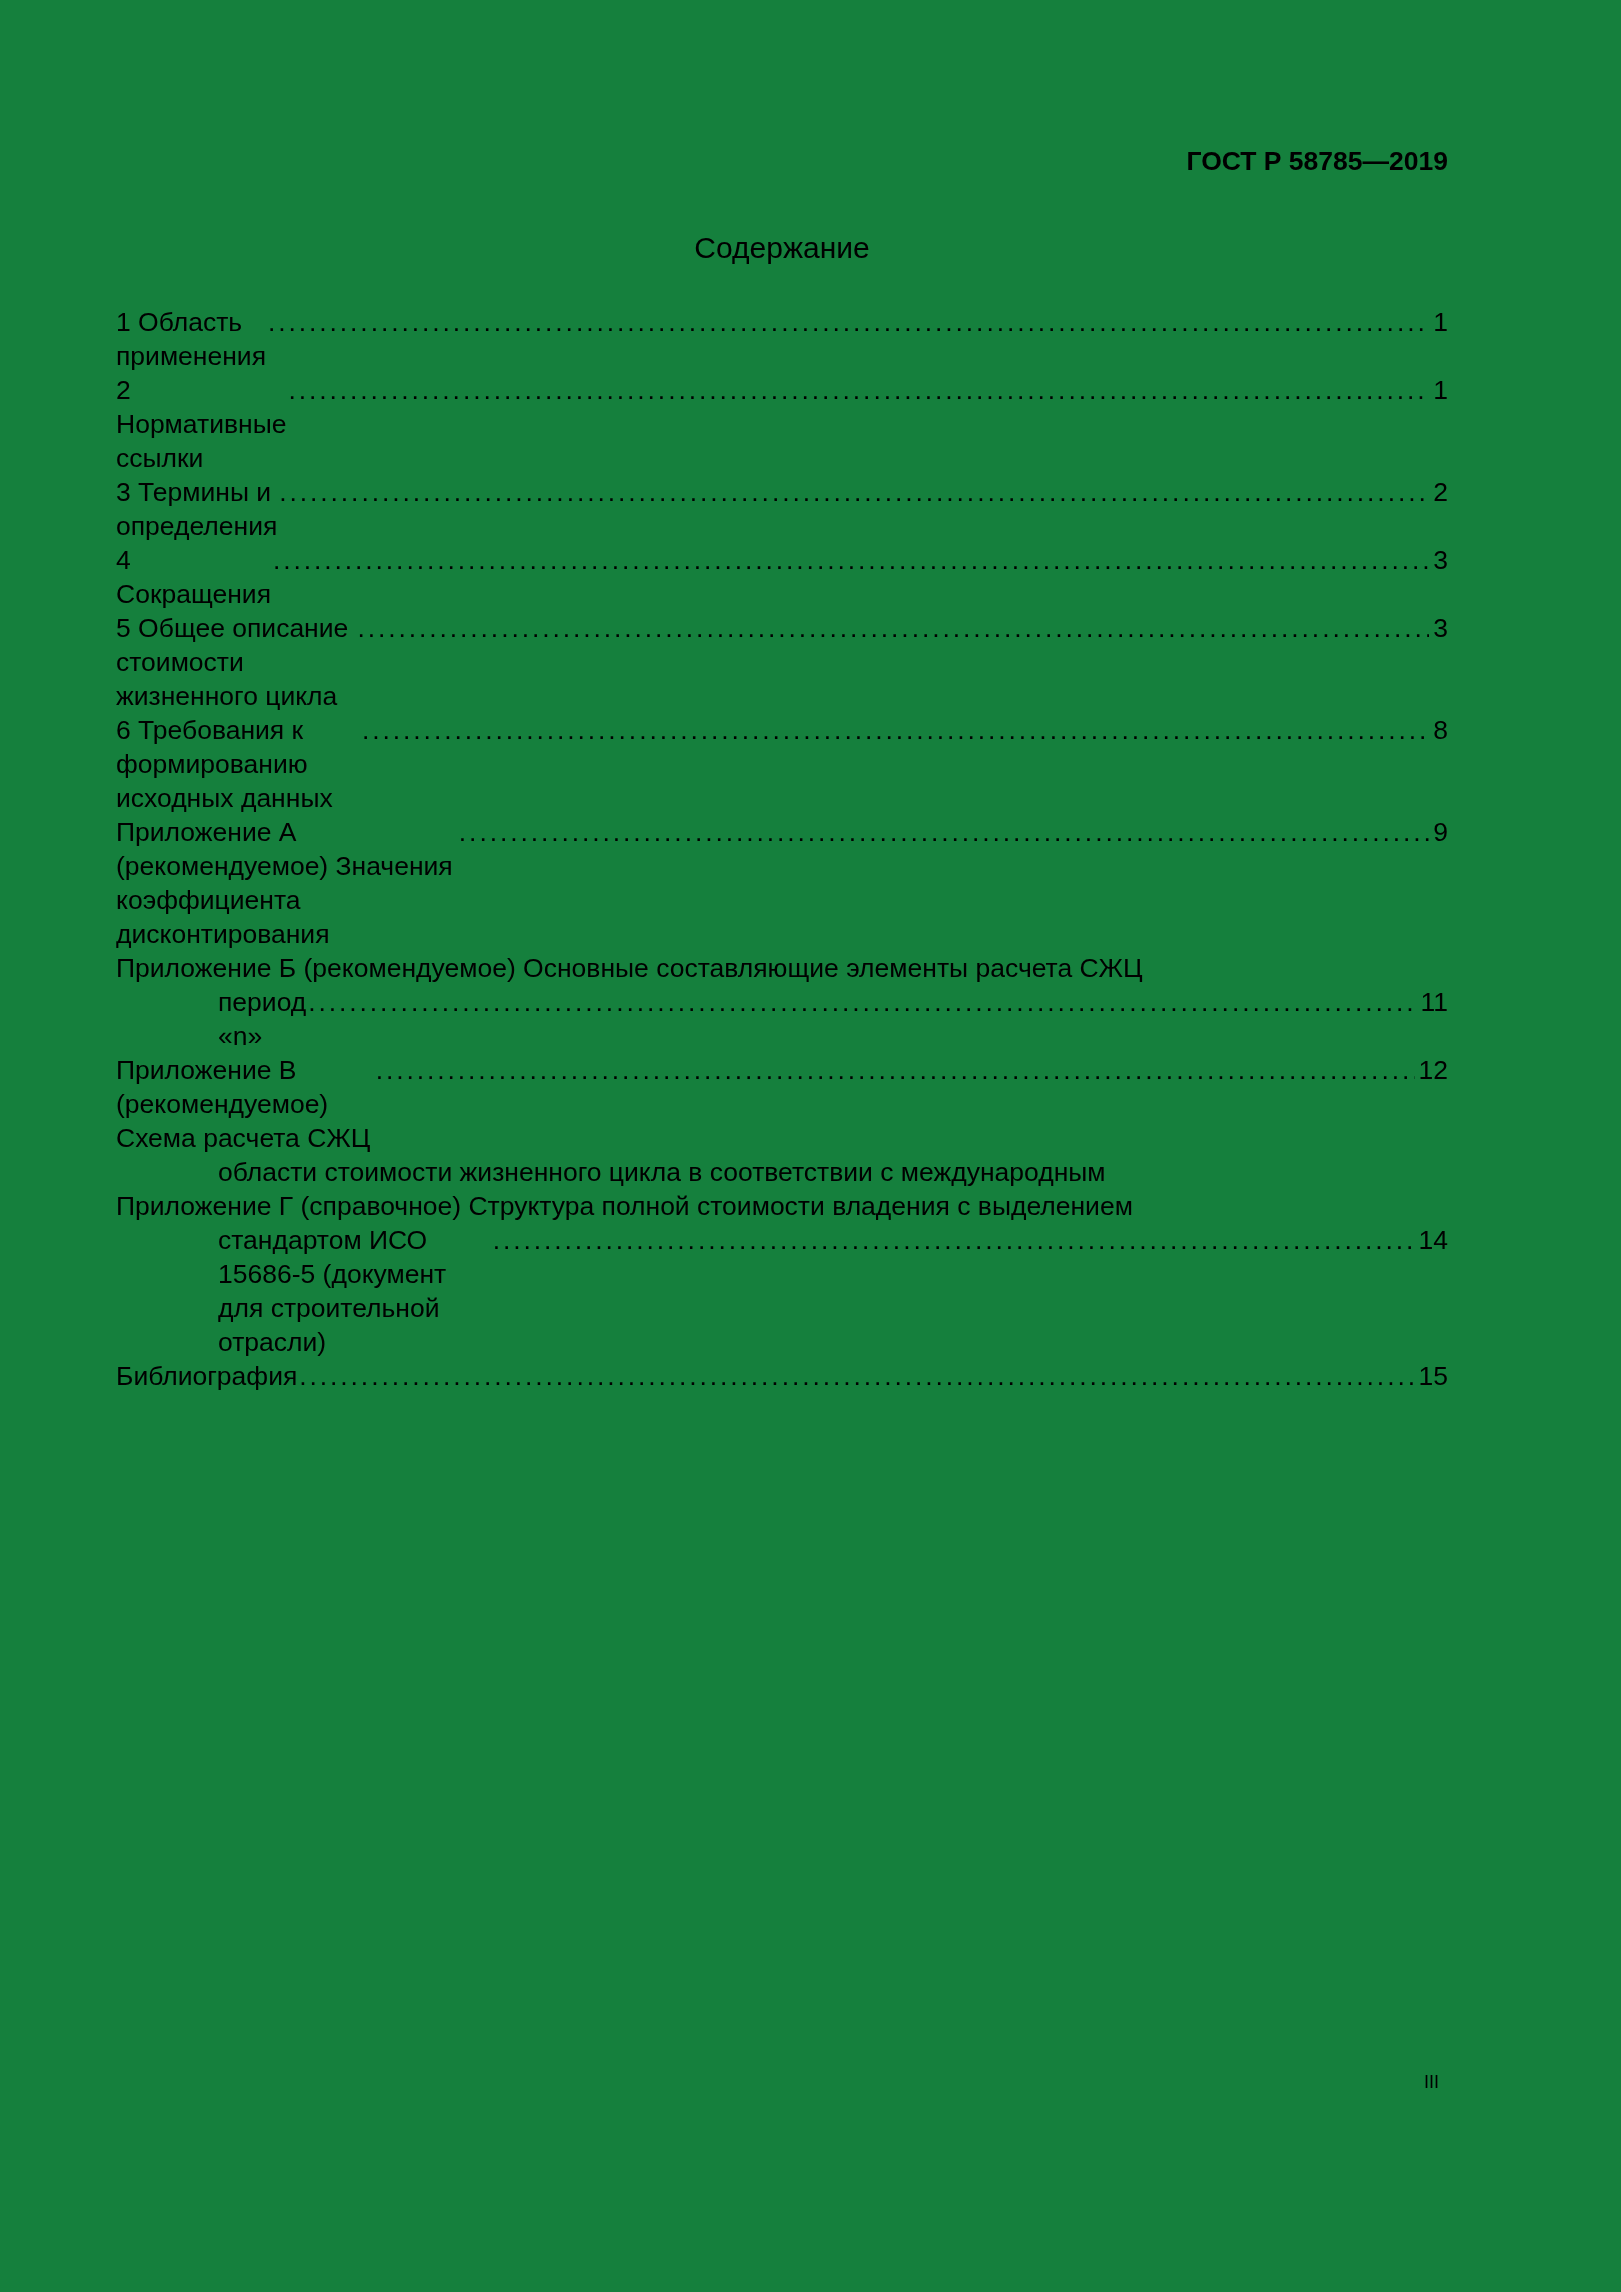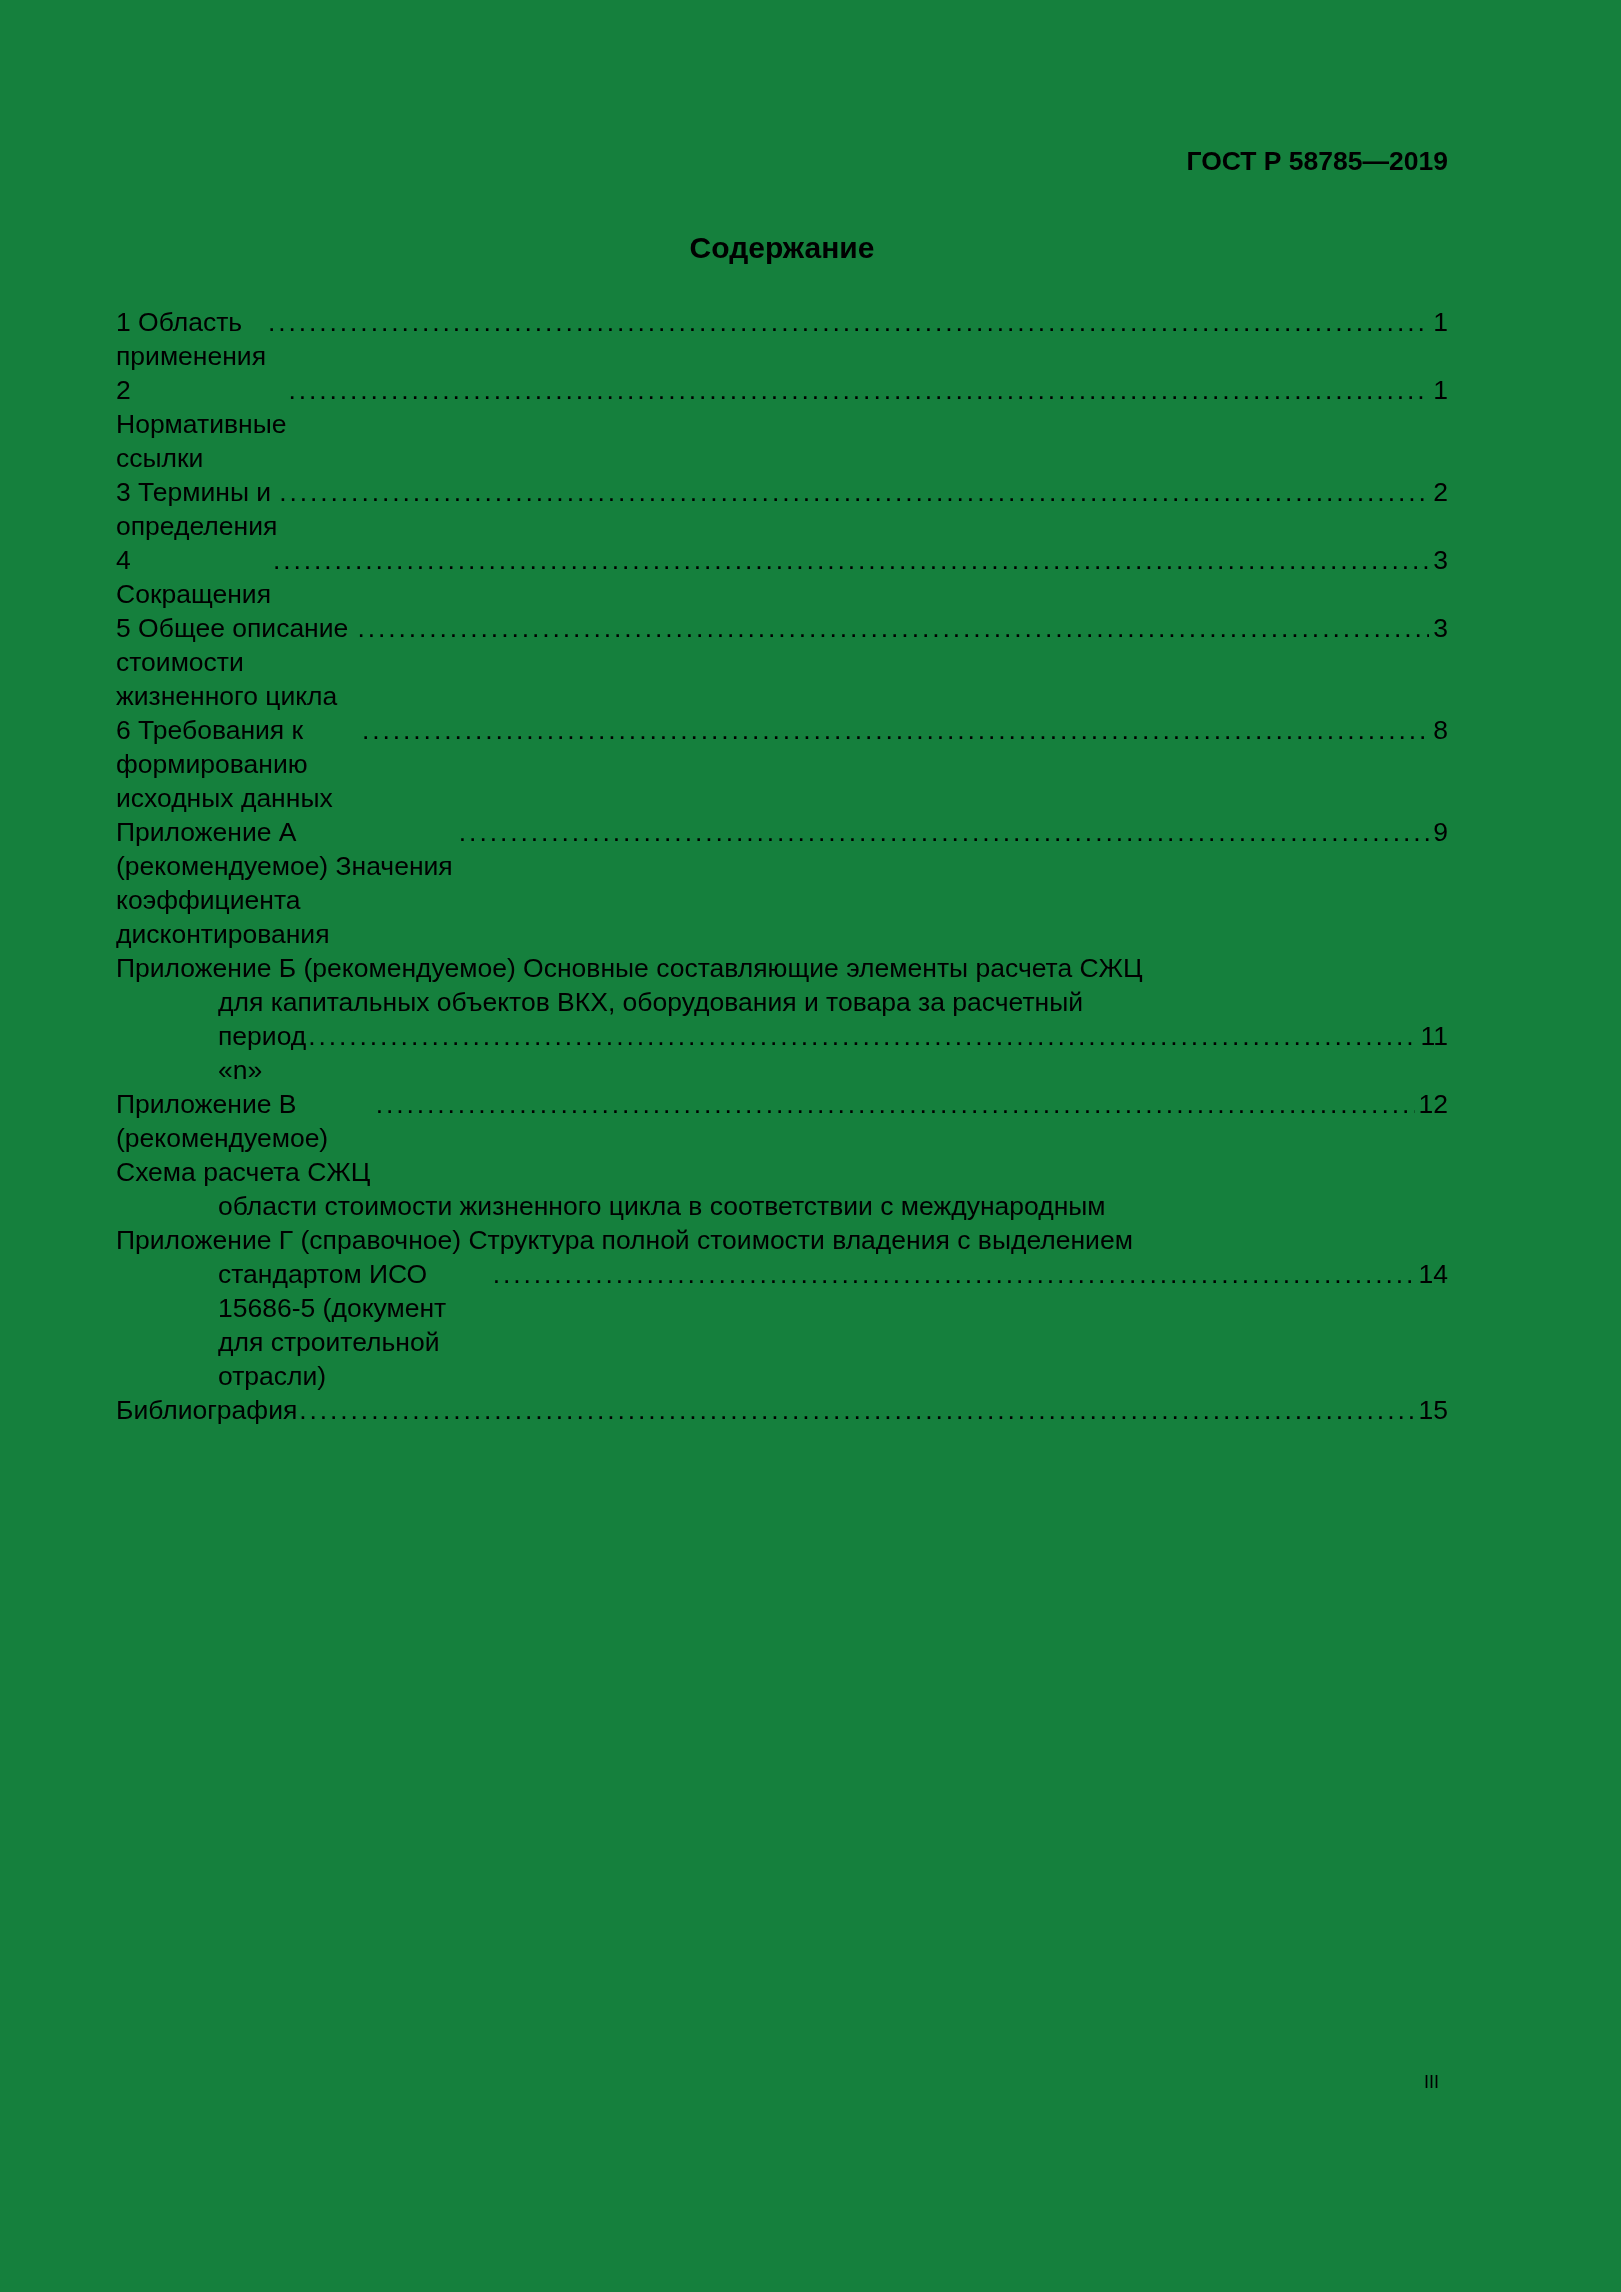--- a/index.html
+++ b/index.html
@@ -20,21 +20,21 @@
     overflow: hidden;
   }
   .doc-header {
     text-align: right;
     font-weight: bold;
     font-size: 26.5px;
     line-height: 33px;
   }
   .doc-title {
     text-align: center;
-    font-weight: bold;
+    font-weight: normal;
     font-size: 30px;
     line-height: 37px;
     margin: 51px 0 39px 0;
   }
   .toc {
     font-size: 26.5px;
   }
   .toc-line {
     display: flex;
     align-items: flex-start;
@@ -110,23 +110,20 @@
       </div>
       <div class="toc-line">
         <span class="toc-text">Приложение А (рекомендуемое)  Значения коэффициента дисконтирования</span>
         <span class="dotfill"></span>
         <span class="toc-pagenum">9</span>
       </div>
       <div class="toc-line">
         <span class="toc-text">Приложение Б (рекомендуемое) Основные составляющие элементы расчета СЖЦ</span>
       </div>
       <div class="toc-line cont">
-        <span class="toc-text">для капитальных объектов ВКХ, оборудования и товара за расчетный</span>
-      </div>
-      <div class="toc-line cont">
         <span class="toc-text">период «n»</span>
         <span class="dotfill"></span>
         <span class="toc-pagenum">11</span>
       </div>
       <div class="toc-line">
         <span class="toc-text">Приложение В (рекомендуемое) Схема расчета СЖЦ</span>
         <span class="dotfill"></span>
         <span class="toc-pagenum">12</span>
       </div>
       <div class="toc-line cont">

